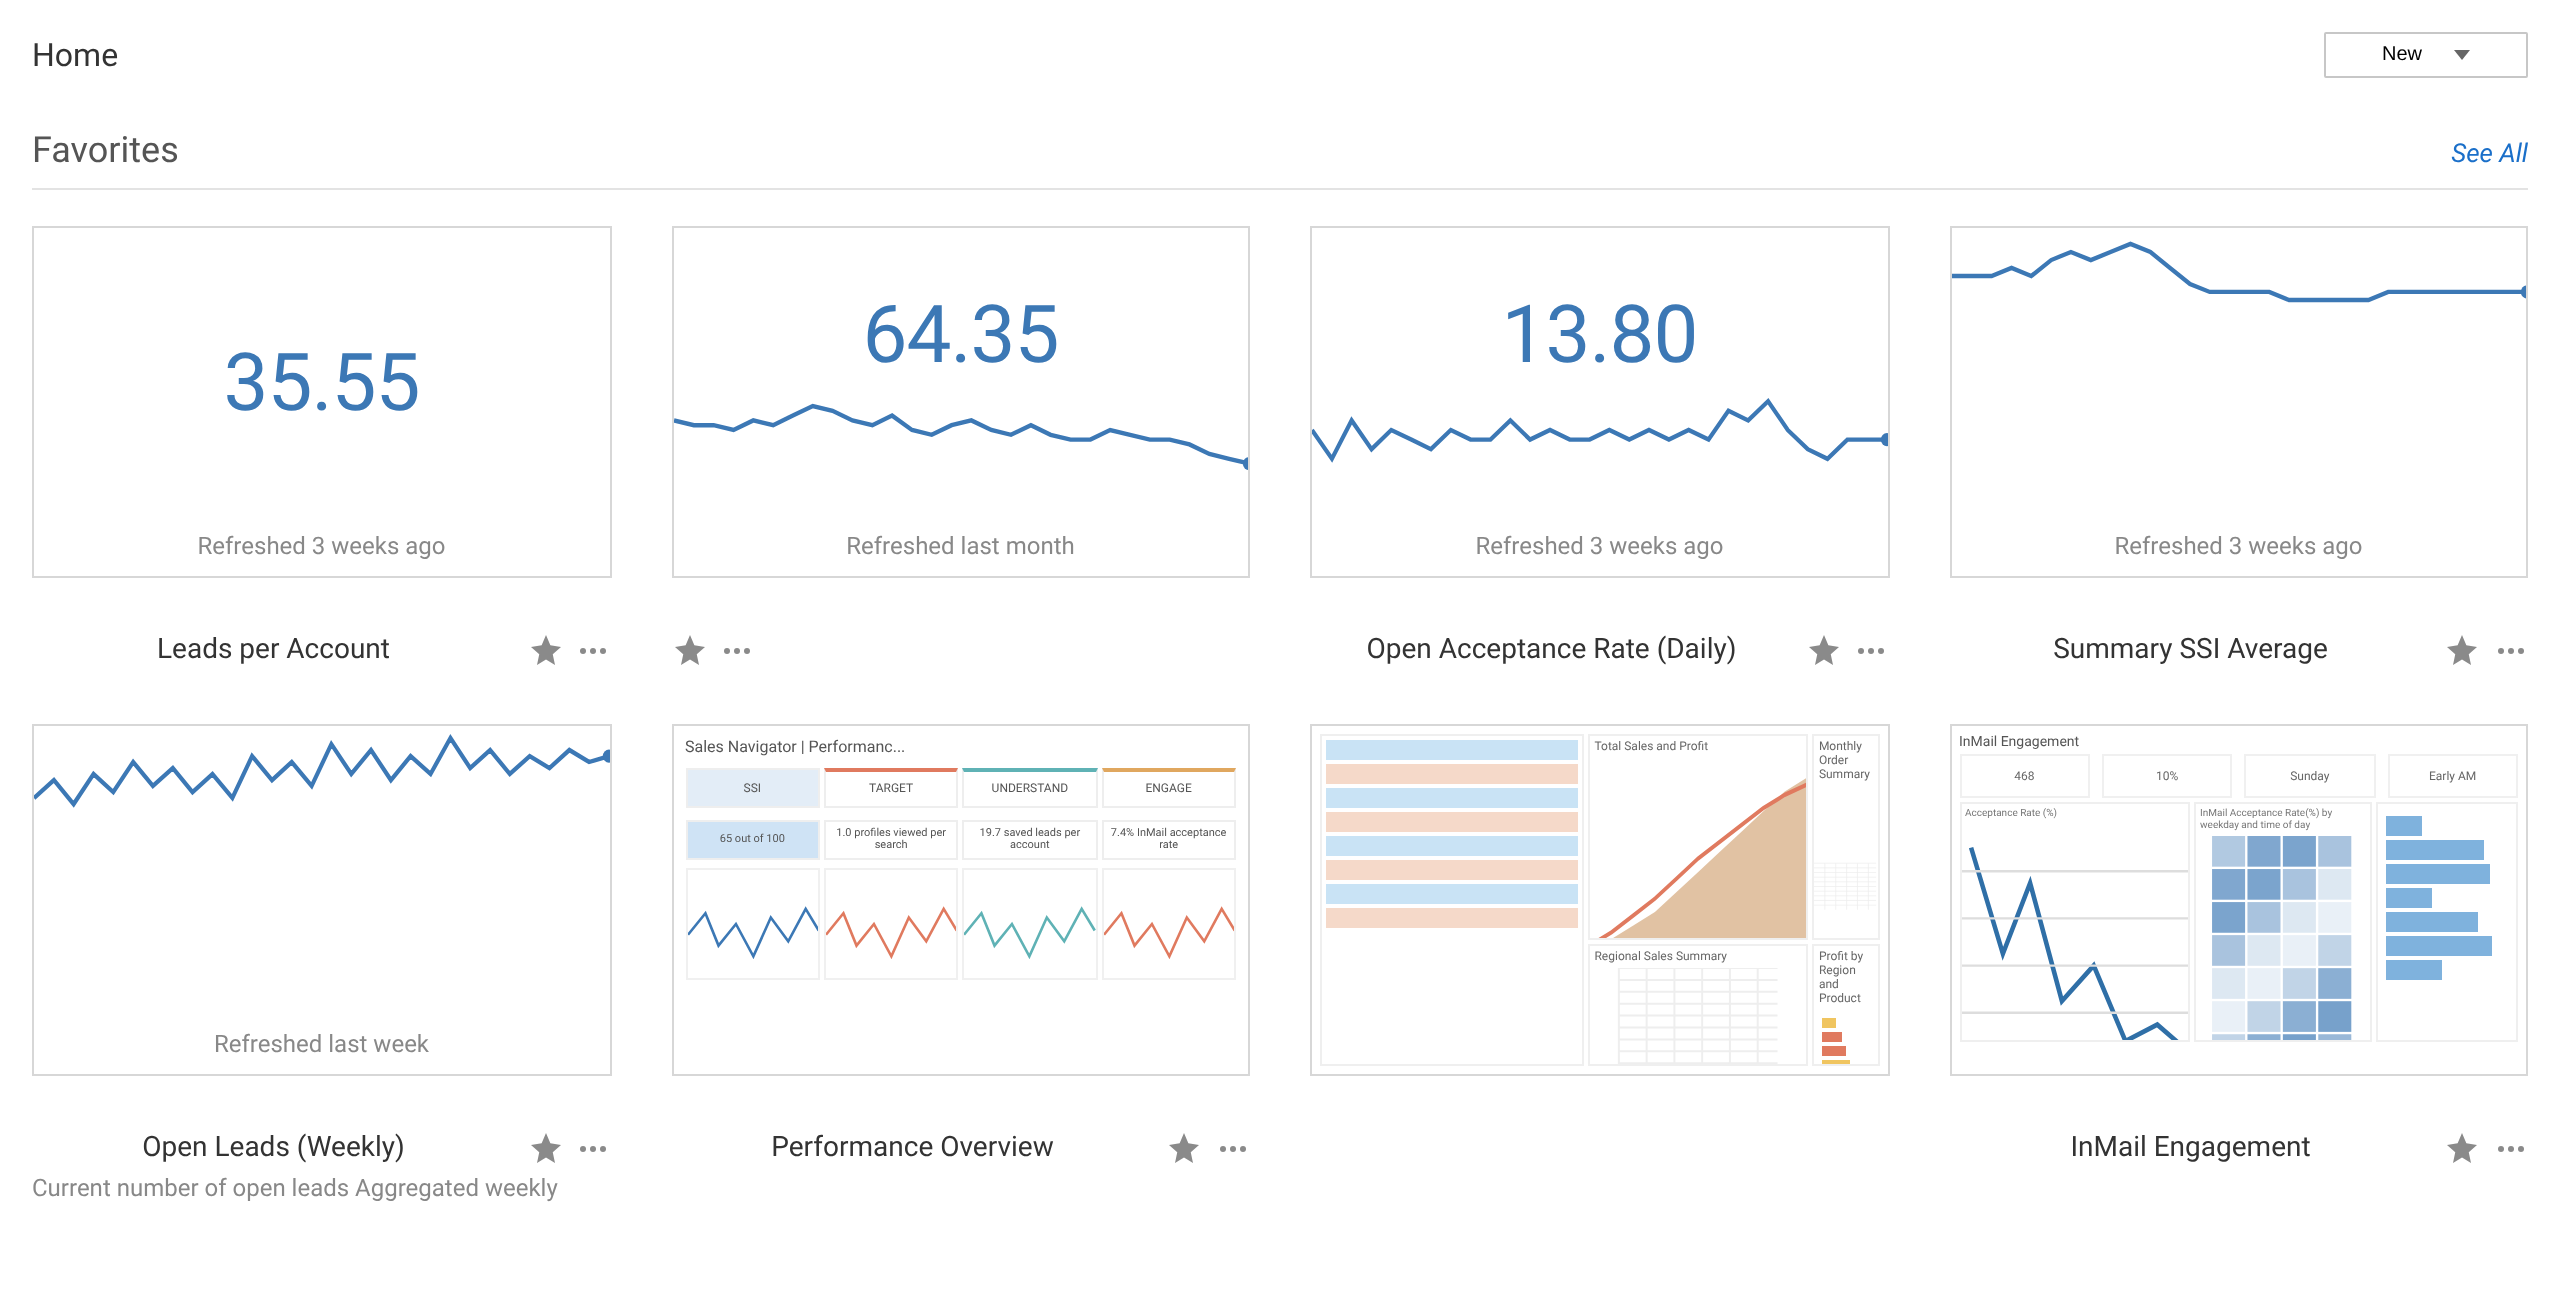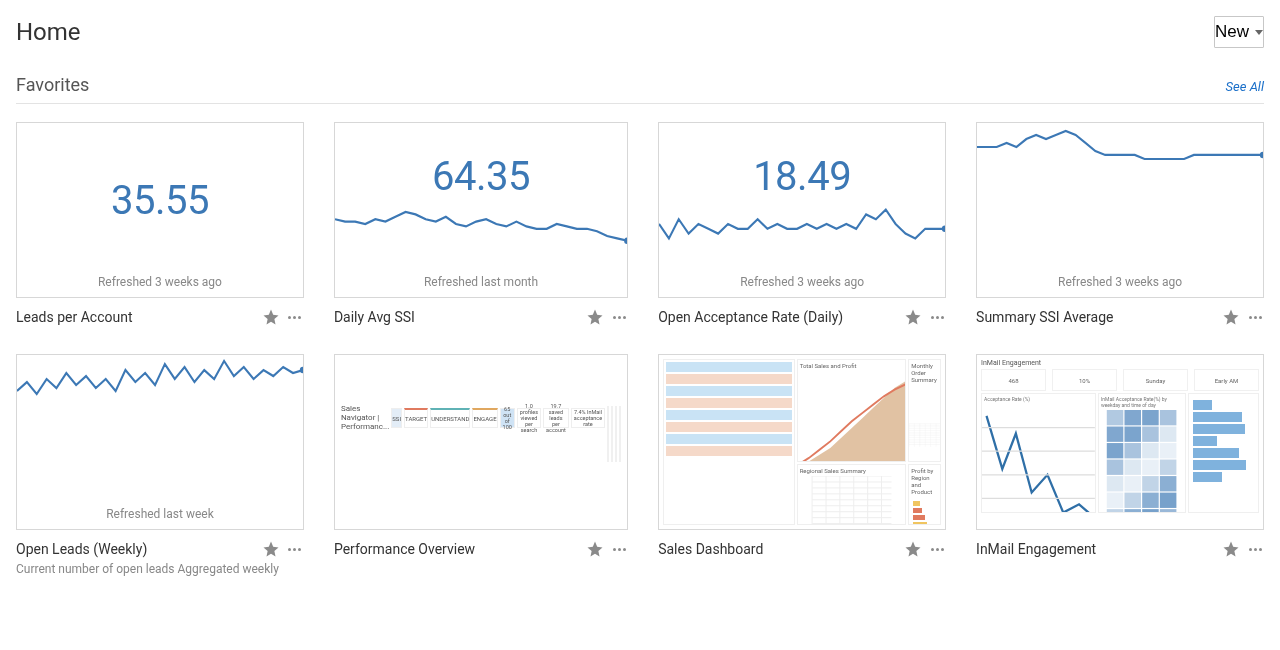--- a/index.html
+++ b/index.html
@@ -1,43 +1,43 @@
 <!DOCTYPE html>
 <html><head>
 <meta charset="utf-8">
 <style>
   * { box-sizing: border-box; }
   html,body { margin:0; padding:0; font-family: -apple-system, BlinkMacSystemFont, "Segoe UI", Roboto, Helvetica, Arial, sans-serif; background:#fff; color:#333;}
   .page { width:1280px; min-height:650px; padding:16px 16px 24px 16px; position:relative;}
   .head-row { display:flex; align-items:center; justify-content:space-between;}
-  .page-title { font-size:24px; font-weight:400; color:#333;text-align:center;}
-  .new-btn { border:1px solid #c7c7c7; background:#fff; padding:5px 0; font-size:17px; display:flex; align-items:center; gap:6px; cursor:pointer; border-radius:1px;}
+  .page-title { font-size:16px; font-weight:400; color:#333;text-align:center;}
+  .new-btn { border:1px solid #c7c7c7; background:#fff; padding:5px 28px; font-size:10px; display:flex; align-items:center; gap:16px; cursor:pointer; border-radius:1px;}
   .caret-down { width:0;height:0;border-left:4px solid transparent;border-right:4px solid transparent;border-top:5px solid #666; display:inline-block;}
   .section-row { display:flex; align-items:baseline; justify-content:space-between; margin-top:26px; border-bottom:1px solid #e3e3e3; padding-bottom:8px;}
   .section-title { font-size:18px; color:#555; font-weight:400;}
   .see-all { font-size:13px; color:#1a6fc9; text-decoration:none; cursor:pointer;font-style:italic;}
   .grid { display:grid; grid-template-columns: repeat(4,1fr); gap:28px 30px; margin-top:18px;}
   .card {}
   .thumb { border:1px solid #d7d7d7; background:#fff; height:176px; position:relative; display:flex; flex-direction:column; overflow:hidden;}
   .metric { font-size:40px; font-weight:400; color:#3c78b5; text-align:center; margin-top:30px; letter-spacing:-0.5px;}
   .spark { flex:0 0 auto; height:48px;}
   .spark svg { width:100%; height:100%;}
   .spark path { stroke:#3c78b5; stroke-width:2; fill:none;}
   .spark circle { fill:#3c78b5;}
   .refreshed { font-size:12px; color:#888; text-align:center; margin-top:auto; margin-bottom:8px;}
-  .caption-row { display:flex; align-items:center; margin-top:10px; gap:6px;}
+  .caption-row { display:flex; align-items:center; margin-top:27px; gap:6px;text-align:center;}
   .caption { font-size:14px; color:#333; flex:1; line-height:1.2;}
   .sub { font-size:12px; color:#888; margin-top:4px; line-height:1.3;}
   .star-icon { width:18px; height:18px; cursor:pointer; flex:0 0 auto;}
   .star-icon svg { width:18px;height:18px; display:block;}
   .star-icon svg path { fill:#8a8a8a;}
   .more-icon { width:18px; height:18px; cursor:pointer; display:flex; align-items:center; justify-content:center; flex:0 0 auto;}
   .more-icon span { width:3px;height:3px;background:#8a8a8a;border-radius:50%; margin:0 1px; display:inline-block;}
   
-  .dash { padding:6px; font-size:6px; color:#888; display:flex; flex-direction:row; gap:2px;margin-top:43px;}
+  .dash { padding:6px; font-size:6px; color:#888; display:flex; flex-direction:column; gap:2px;}
   .dash-title { font-size:8px; color:#555;}
   .pill-row { display:flex; gap:2px; margin-top:4px;}
   .pill { flex:1; height:20px; border:1px solid #eee; font-size:6px; display:flex; align-items:center; justify-content:center; text-align:center; color:#555;}
   .pill.blue{background:#e3edf7;} .pill.red{border-top:2px solid #e07a5f;} .pill.teal{border-top:2px solid #5fb2b5;} .pill.orange{border-top:2px solid #e0a75f;}
   .mini-row { display:flex; gap:2px; margin-top:2px;}
   .mini { flex:1; height:56px; border:1px solid #f0f0f0; position:relative;}
   .mini svg{width:100%;height:100%;}
   .sales-layout{display:grid; grid-template-columns:1.2fr 1fr 0.3fr; grid-template-rows:1fr 0.6fr; gap:2px; width:100%; height:100%;}
   .tile{border:1px solid #efefef; position:relative; overflow:hidden;}
   .tile svg{width:100%;height:100%;}
@@ -89,37 +89,36 @@
       <div class="card">
     <div class="thumb">
           <div class="metric">64.35</div>
           <div class="spark"><svg viewBox="0 0 280 44" preserveAspectRatio="none">
               <path d="M0.0,17.6 L9.7,19.8 L19.3,19.8 L29.0,22.0 L38.6,17.6 L48.3,19.8 L57.9,15.4 L67.6,11.0 L77.2,13.2 L86.9,17.6 L96.6,19.8 L106.2,15.4 L115.9,22.0 L125.5,24.2 L135.2,19.8 L144.8,17.6 L154.5,22.0 L164.1,24.2 L173.8,19.8 L183.4,24.2 L193.1,26.4 L202.8,26.4 L212.4,22.0 L222.1,24.2 L231.7,26.4 L241.4,26.4 L251.0,28.6 L260.7,33.0 L270.3,35.2 L280.0,37.4"></path>
               <circle cx="280" cy="37.4" r="3"></circle>
             </svg></div>
           <div class="refreshed">Refreshed last month</div>
         </div>
     <div class="caption-row">
-      <div class="caption">Daily Avg SSI</div>
-      <div class="star-icon">
-            <svg viewBox="0 0 24 24">
-              <path d="M12 2l2.9 6.9L22 10l-5.5 4.8L18 22l-6-3.6L6 22l1.5-7.2L2 10l7.1-1.1z"></path>
-            </svg>
-          </div>
-          <div class="more-icon">
-            <span></span>
-            <span></span>
-            <span></span>
-          </div>
-    </div>
-
-  </div>
-      <div class="card">
-    <div class="thumb">
-          <div class="metric">18.49</div>
+      <div class="star-icon">
+            <svg viewBox="0 0 24 24">
+              <path d="M12 2l2.9 6.9L22 10l-5.5 4.8L18 22l-6-3.6L6 22l1.5-7.2L2 10l7.1-1.1z"></path>
+            </svg>
+          </div>
+          <div class="more-icon">
+            <span></span>
+            <span></span>
+            <span></span>
+          </div>
+    </div>
+
+  </div>
+      <div class="card">
+    <div class="thumb">
+          <div class="metric">13.80</div>
           <div class="spark"><svg viewBox="0 0 280 44" preserveAspectRatio="none">
               <path d="M0.0,22.0 L9.7,35.2 L19.3,17.6 L29.0,30.8 L38.6,22.0 L48.3,26.4 L57.9,30.8 L67.6,22.0 L77.2,26.4 L86.9,26.4 L96.6,17.6 L106.2,26.4 L115.9,22.0 L125.5,26.4 L135.2,26.4 L144.8,22.0 L154.5,26.4 L164.1,22.0 L173.8,26.4 L183.4,22.0 L193.1,26.4 L202.8,13.2 L212.4,17.6 L222.1,8.8 L231.7,22.0 L241.4,30.8 L251.0,35.2 L260.7,26.4 L270.3,26.4 L280.0,26.4"></path>
               <circle cx="280" cy="26.4" r="3"></circle>
             </svg></div>
           <div class="refreshed">Refreshed 3 weeks ago</div>
         </div>
     <div class="caption-row">
       <div class="caption">Open Acceptance Rate (Daily)</div>
       <div class="star-icon">
             <svg viewBox="0 0 24 24">
@@ -287,33 +286,20 @@
                 <div style="padding:2px 4px;">
                   <div class="hbar" style="width:30%;background:#f0c560"></div>
                   <div class="hbar" style="width:40%;background:#e07a5f"></div>
                   <div class="hbar" style="width:50%;background:#e07a5f"></div>
                   <div class="hbar" style="width:60%;background:#f0c560"></div>
                 </div>
               </div>
   </div>
           </div>
         </div>
-    <div class="caption-row">
-      <div class="caption">Sales Dashboard</div>
-      <div class="star-icon">
-            <svg viewBox="0 0 24 24">
-              <path d="M12 2l2.9 6.9L22 10l-5.5 4.8L18 22l-6-3.6L6 22l1.5-7.2L2 10l7.1-1.1z"></path>
-            </svg>
-          </div>
-          <div class="more-icon">
-            <span></span>
-            <span></span>
-            <span></span>
-          </div>
-    </div>
 
   </div>
       <div class="card">
     <div class="thumb">
           <div class="inmail-layout">
     <div style="font-size:7px;color:#555;">InMail Engagement</div>
     <div class="inmail-top">
               <div class="inmail-box">468</div>
               <div class="inmail-box">10%</div>
               <div class="inmail-box">Sunday</div>

